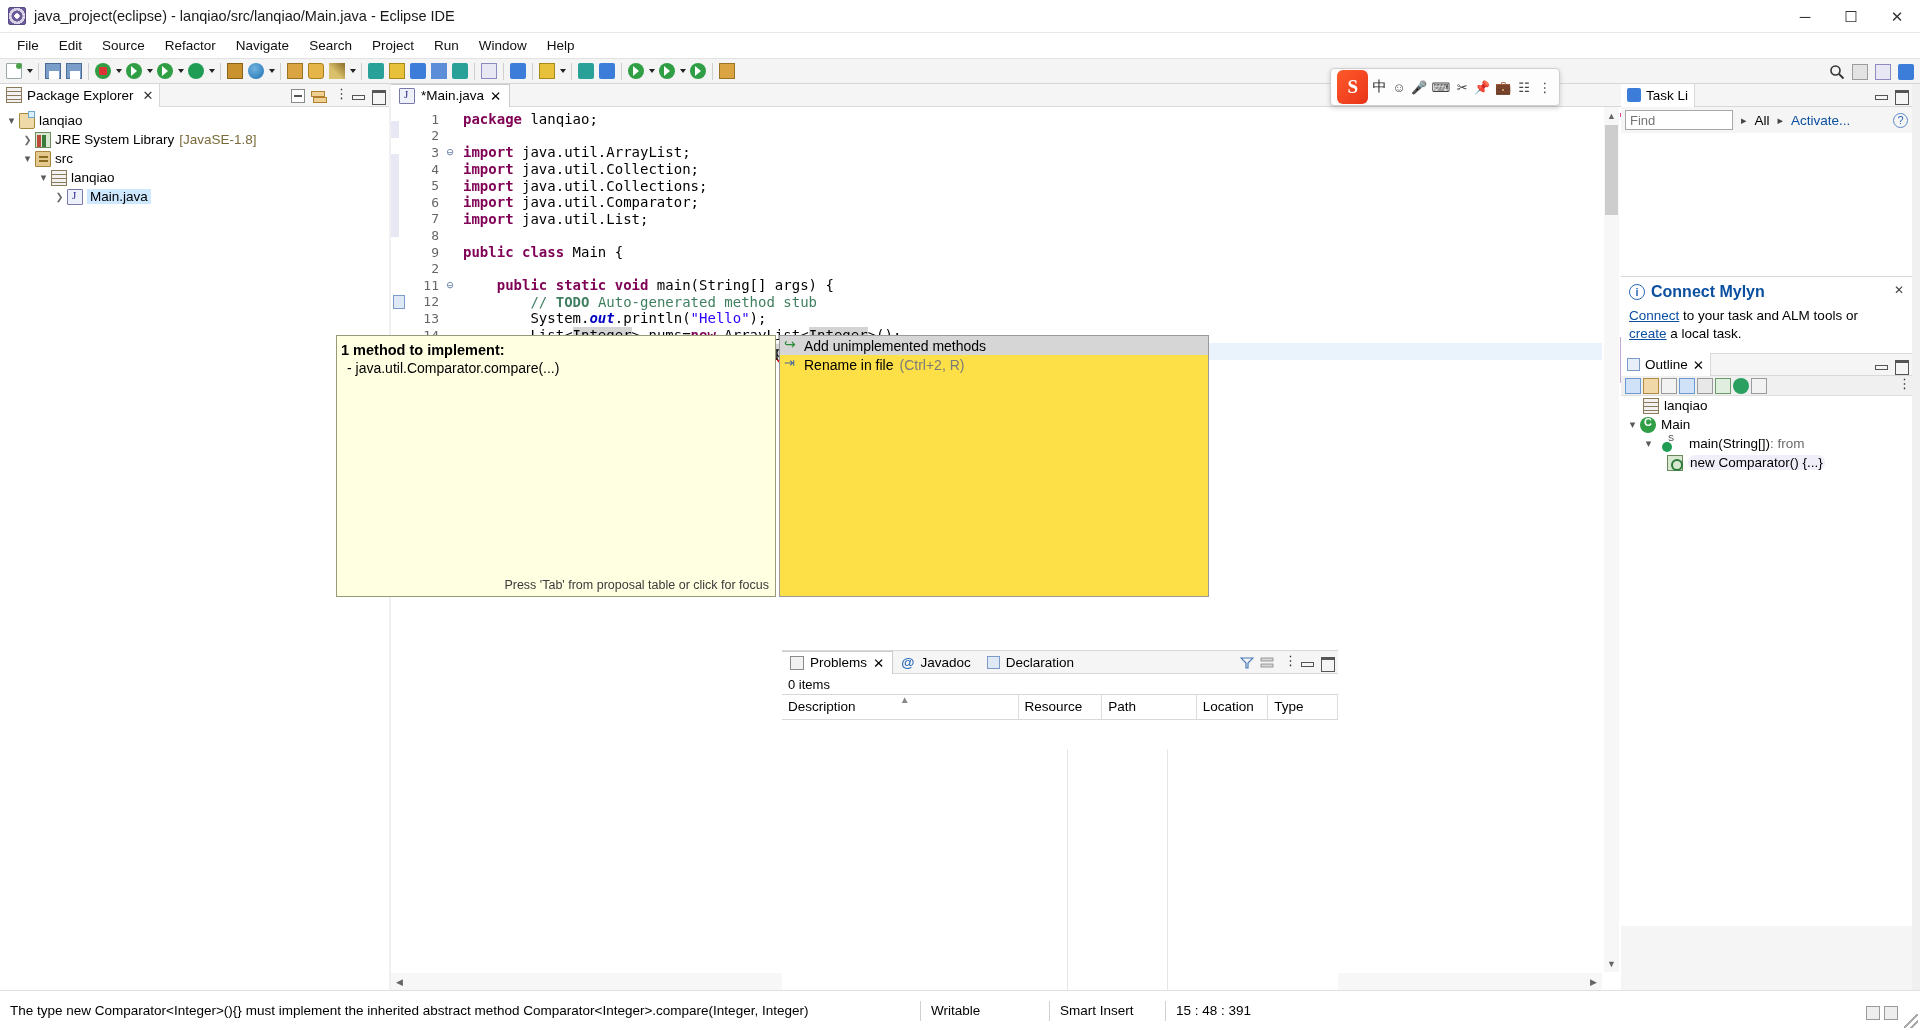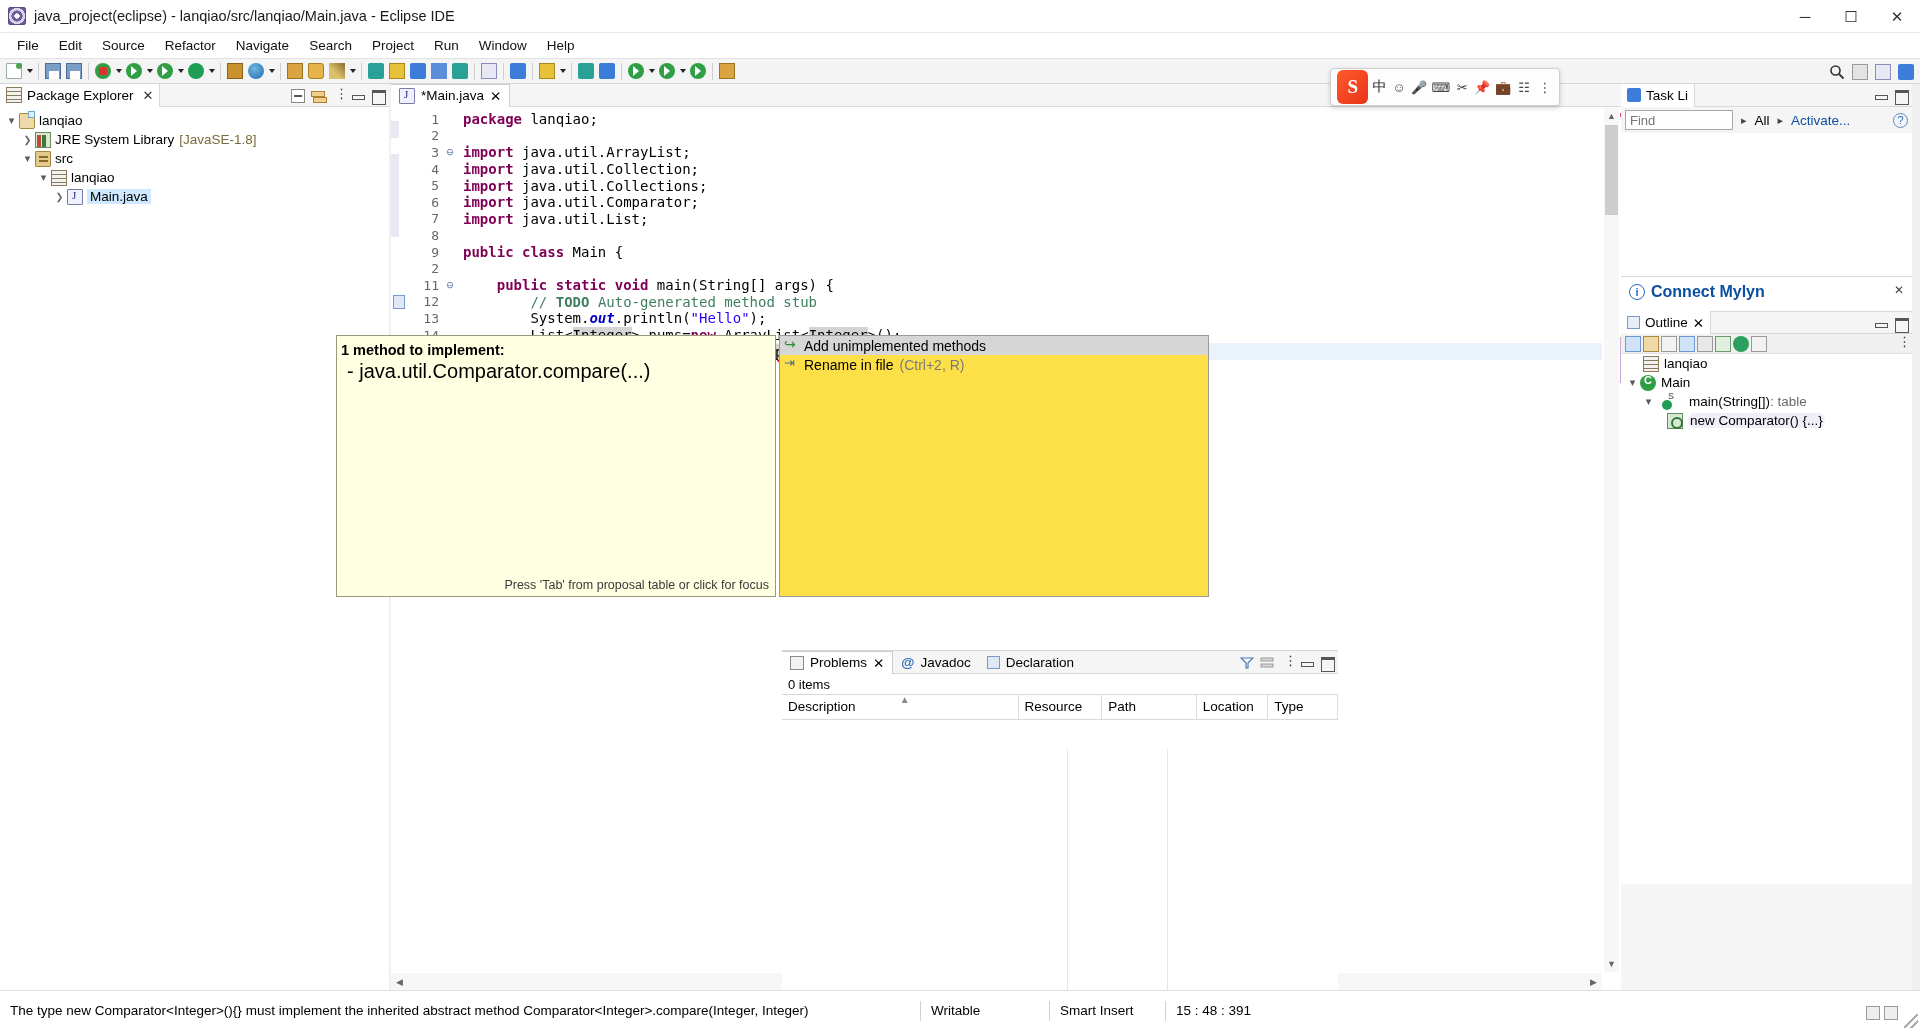--- a/index.html
+++ b/index.html
@@ -188,21 +188,21 @@
   .oi-method{ background:#1f9d55;border-radius:50%;width:10px;height:10px;margin:3px;}
   .oi-anon{ background:#d8e8d0;border:1px solid #6a8a5a;}
   .oi-anon:after{content:"";position:absolute;left:3px;top:3px;width:8px;height:8px;border:2px solid #2a7a3a;border-radius:50%;}
   .ostatic{ position:absolute; right:-2px; top:-3px; font-size:9px; color:#444;}
   .ortn{ color:#6a6a6a; }
 
   
   .javadoc-pop{ position:absolute; left:336px; top:335px; width:440px; height:262px;
                 background:#ffffe1; border:1px solid #9a9a7a; font-size:14px; z-index:50;}
   .jd-title{ font-weight:bold; padding:6px 0 0 4px; font-size:14.5px;}
-  .jd-item{ padding:2px 0 0 10px; font-size:20px;}
+  .jd-item{ padding:2px 0 0 10px; font-size:14px;}
   .jd-foot{ position:absolute; bottom:4px; right:6px; font-size:12.5px; color:#3a3a3a;}
   .prop-pop{ position:absolute; left:779px; top:335px; width:430px; height:262px;
              background:#fde047; border:1px solid #9a9a9a; z-index:51;}
   .prop-item{ display:flex; align-items:center; gap:6px; height:19px; padding:0 4px; font-size:14px;}
   .prop-item.sel{ background:#d6d6d6; }
   .prop-hint{ color:#7a7a7a; }
   .pi-icon{ width:14px;height:14px;position:relative;display:inline-block;}
   .pi-add:after{content:"\21AA";position:absolute;left:0;top:-3px;color:#2a8a3a;font-size:14px;}
   .pi-ren:after{content:"\21E5";position:absolute;left:0;top:-3px;color:#4a6a9a;font-size:13px;}
 
@@ -491,20 +491,24 @@
         <span style="color:#444;font-size:11px;">▸</span>
         <span class="find-link">Activate...</span>
         <span class="help-q" style="margin-left:auto;">?</span>
       </div>
       <div class="tasklist-body"></div>
 
       <div class="mylyn">
         <div class="mylyn-info">i</div>
         <div class="mylyn-title">Connect Mylyn</div>
         <div class="mylyn-x">✕</div>
+        <div class="mylyn-txt">
+          <span class="lnk">Connect</span><span> to your task and ALM tools or</span><br>
+          <span class="lnk">create</span><span> a local task.</span>
+        </div>
       </div>
 
       <div class="outline-head">
         <div class="rp-tab">
           <span class="ic" style="width:13px;height:13px;margin:0;background:#e8eef8;border:1px solid #7a9ac8;"></span>
           <span>Outline</span>
           <span class="tab-close">✕</span>
         </div>
         <div class="view-tools">
           <span class="win-min"></span>
@@ -533,21 +537,21 @@
             <span class="oic oi-class"></span>
             <span style="margin-left:5px;">Main</span>
           </div>
           <div class="orow" style="padding-left:20px;">
             <span class="twist down"></span>
             <span style="position:relative;width:16px;height:16px;display:inline-block;">
               <span class="oi-method" style="position:absolute;left:3px;top:3px;"></span>
               <span class="ostatic">S</span>
             </span>
             <span style="margin-left:17px;">main(String[])</span>
-            <span class="ortn"> : table</span>
+            <span class="ortn"> : from</span>
           </div>
           <div class="orow" style="padding-left:46px;">
             <span class="oic oi-anon"></span>
             <span style="margin-left:5px;background:#f0eef8;padding:0 2px;border-radius:7px;">new Comparator() {...}</span>
           </div>
         </div>
       </div>
     </div>
   </div>
 

